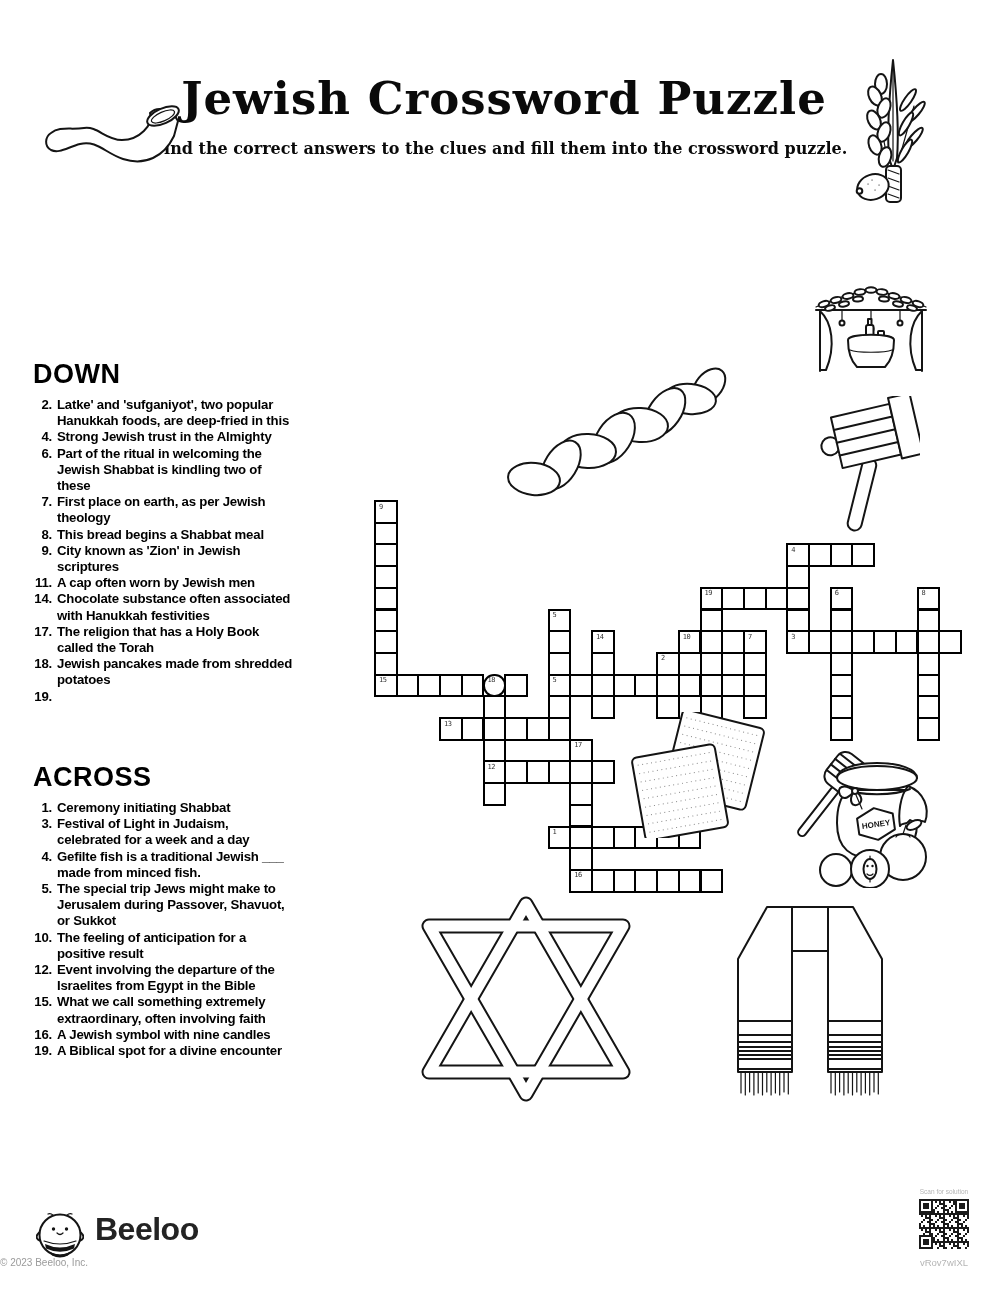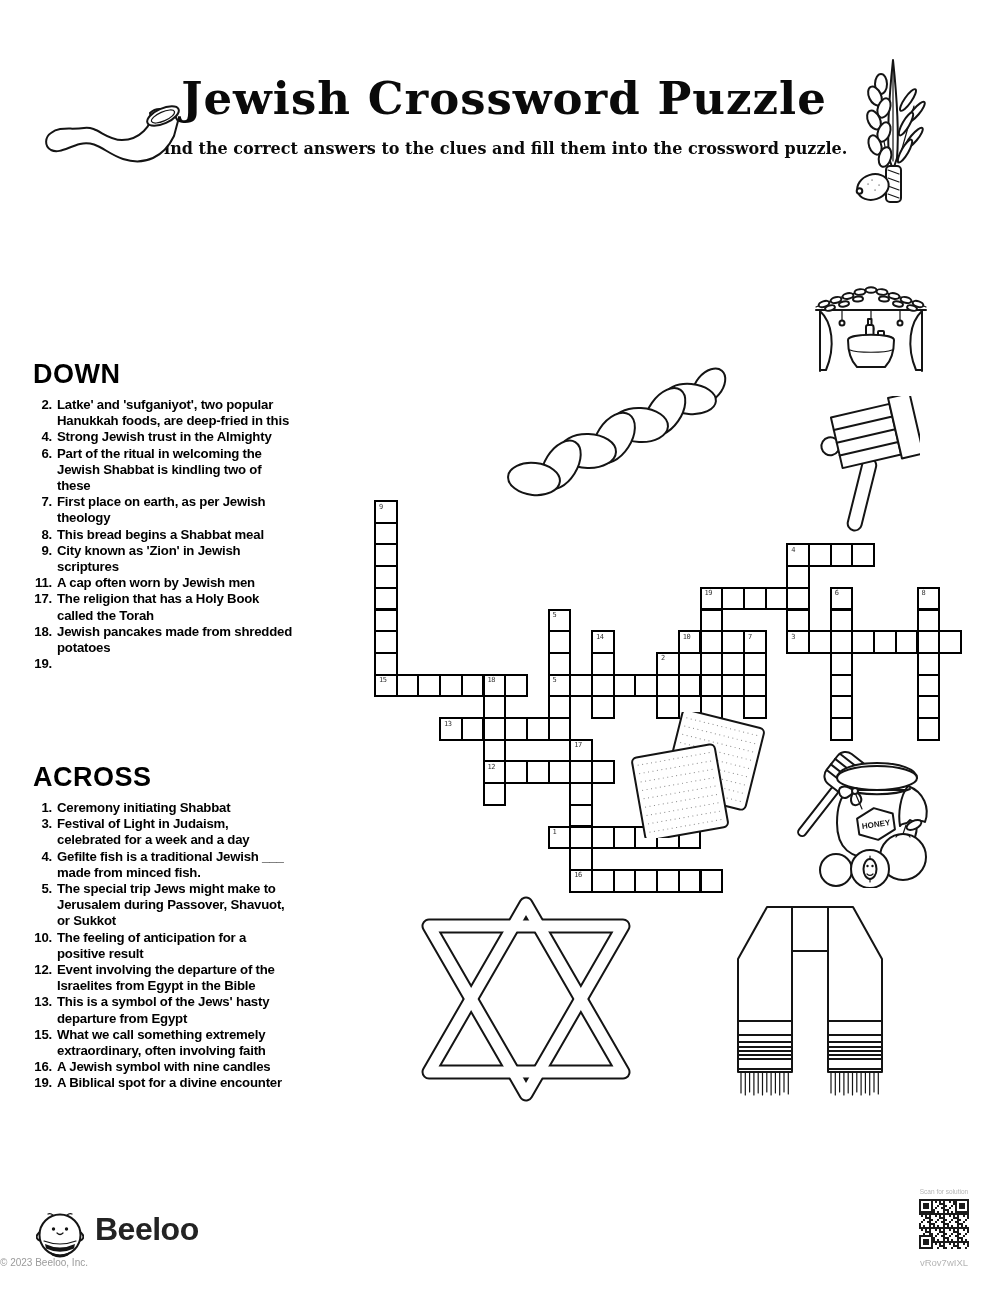--- a/index.html
+++ b/index.html
@@ -84,35 +84,35 @@
   <section class="clues clues-down">
     <h2>DOWN</h2>
     <ol>
         <li><span class="clue-num">2.</span><span>Latke' and 'sufganiyot', two popular Hanukkah foods, are deep-fried in this</span></li>
         <li><span class="clue-num">4.</span><span>Strong Jewish trust in the Almighty</span></li>
         <li><span class="clue-num">6.</span><span>Part of the ritual in welcoming the Jewish Shabbat is kindling two of these</span></li>
         <li><span class="clue-num">7.</span><span>First place on earth, as per Jewish theology</span></li>
         <li><span class="clue-num">8.</span><span>This bread begins a Shabbat meal</span></li>
         <li><span class="clue-num">9.</span><span>City known as 'Zion' in Jewish scriptures</span></li>
         <li><span class="clue-num">11.</span><span>A cap often worn by Jewish men</span></li>
+        <li><span class="clue-num">14.</span><span>Chocolate substance often associated with Hanukkah festivities</span></li>
         <li><span class="clue-num">17.</span><span>The religion that has a Holy Book called the Torah</span></li>
         <li><span class="clue-num">18.</span><span>Jewish pancakes made from shredded potatoes</span></li>
         <li><span class="clue-num">19.</span></li>
       </ol>
   </section>
   <section class="clues clues-across">
     <h2>ACROSS</h2>
     <ol>
         <li><span class="clue-num">1.</span><span>Ceremony initiating Shabbat</span></li>
         <li><span class="clue-num">3.</span><span>Festival of Light in Judaism, celebrated for a week and a day</span></li>
         <li><span class="clue-num">4.</span><span>Gefilte fish is a traditional Jewish ___ made from minced fish.</span></li>
         <li><span class="clue-num">5.</span><span>The special trip Jews might make to Jerusalem during Passover, Shavuot, or Sukkot</span></li>
         <li><span class="clue-num">10.</span><span>The feeling of anticipation for a positive result</span></li>
         <li><span class="clue-num">12.</span><span>Event involving the departure of the Israelites from Egypt in the Bible</span></li>
-        <li><span class="clue-num">13.</span><span>This is a symbol of the Jews' hasty departure from Egypt</span></li>
         <li><span class="clue-num">15.</span><span>What we call something extremely extraordinary, often involving faith</span></li>
         <li><span class="clue-num">16.</span><span>A Jewish symbol with nine candles</span></li>
         <li><span class="clue-num">19.</span><span>A Biblical spot for a divine encounter</span></li>
       </ol>
   </section>
 
   <div class="grid">
       <div class="cell" style="left: 412.3px; top: 43.4px;">
         <span class="cell-num">4</span>
       </div>
@@ -144,21 +144,21 @@
       <div class="cell" style="left: 520.8px; top: 130.2px;"></div>
       <div class="cell" style="left: 542.5px; top: 130.2px;"></div>
       <div class="cell" style="left: 564.2px; top: 130.2px;"></div>
       <div class="cell" style="left: 0px; top: 173.6px; padding-left: 41px;">
         <span class="cell-num">15</span>
       </div>
       <div class="cell" style="left: 21.7px; top: 173.6px;"></div>
       <div class="cell" style="left: 43.4px; top: 173.6px;"></div>
       <div class="cell" style="left: 65.1px; top: 173.6px;"></div>
       <div class="cell" style="left: 86.8px; top: 173.6px;"></div>
-      <div class="cell" style="left: 108.5px; top: 173.6px;">
+      <div class="cell" style="left: 108.5px; top: 173.6px; border-radius: 11px;">
         <span class="cell-num">18</span>
       </div>
       <div class="cell" style="left: 130.2px; top: 173.6px;"></div>
       <div class="cell" style="left: 173.6px; top: 173.6px;">
         <span class="cell-num">5</span>
       </div>
       <div class="cell" style="left: 195.3px; top: 173.6px;"></div>
       <div class="cell" style="left: 217px; top: 173.6px;"></div>
       <div class="cell" style="left: 238.7px; top: 173.6px;"></div>
       <div class="cell" style="left: 260.4px; top: 173.6px;"></div>

